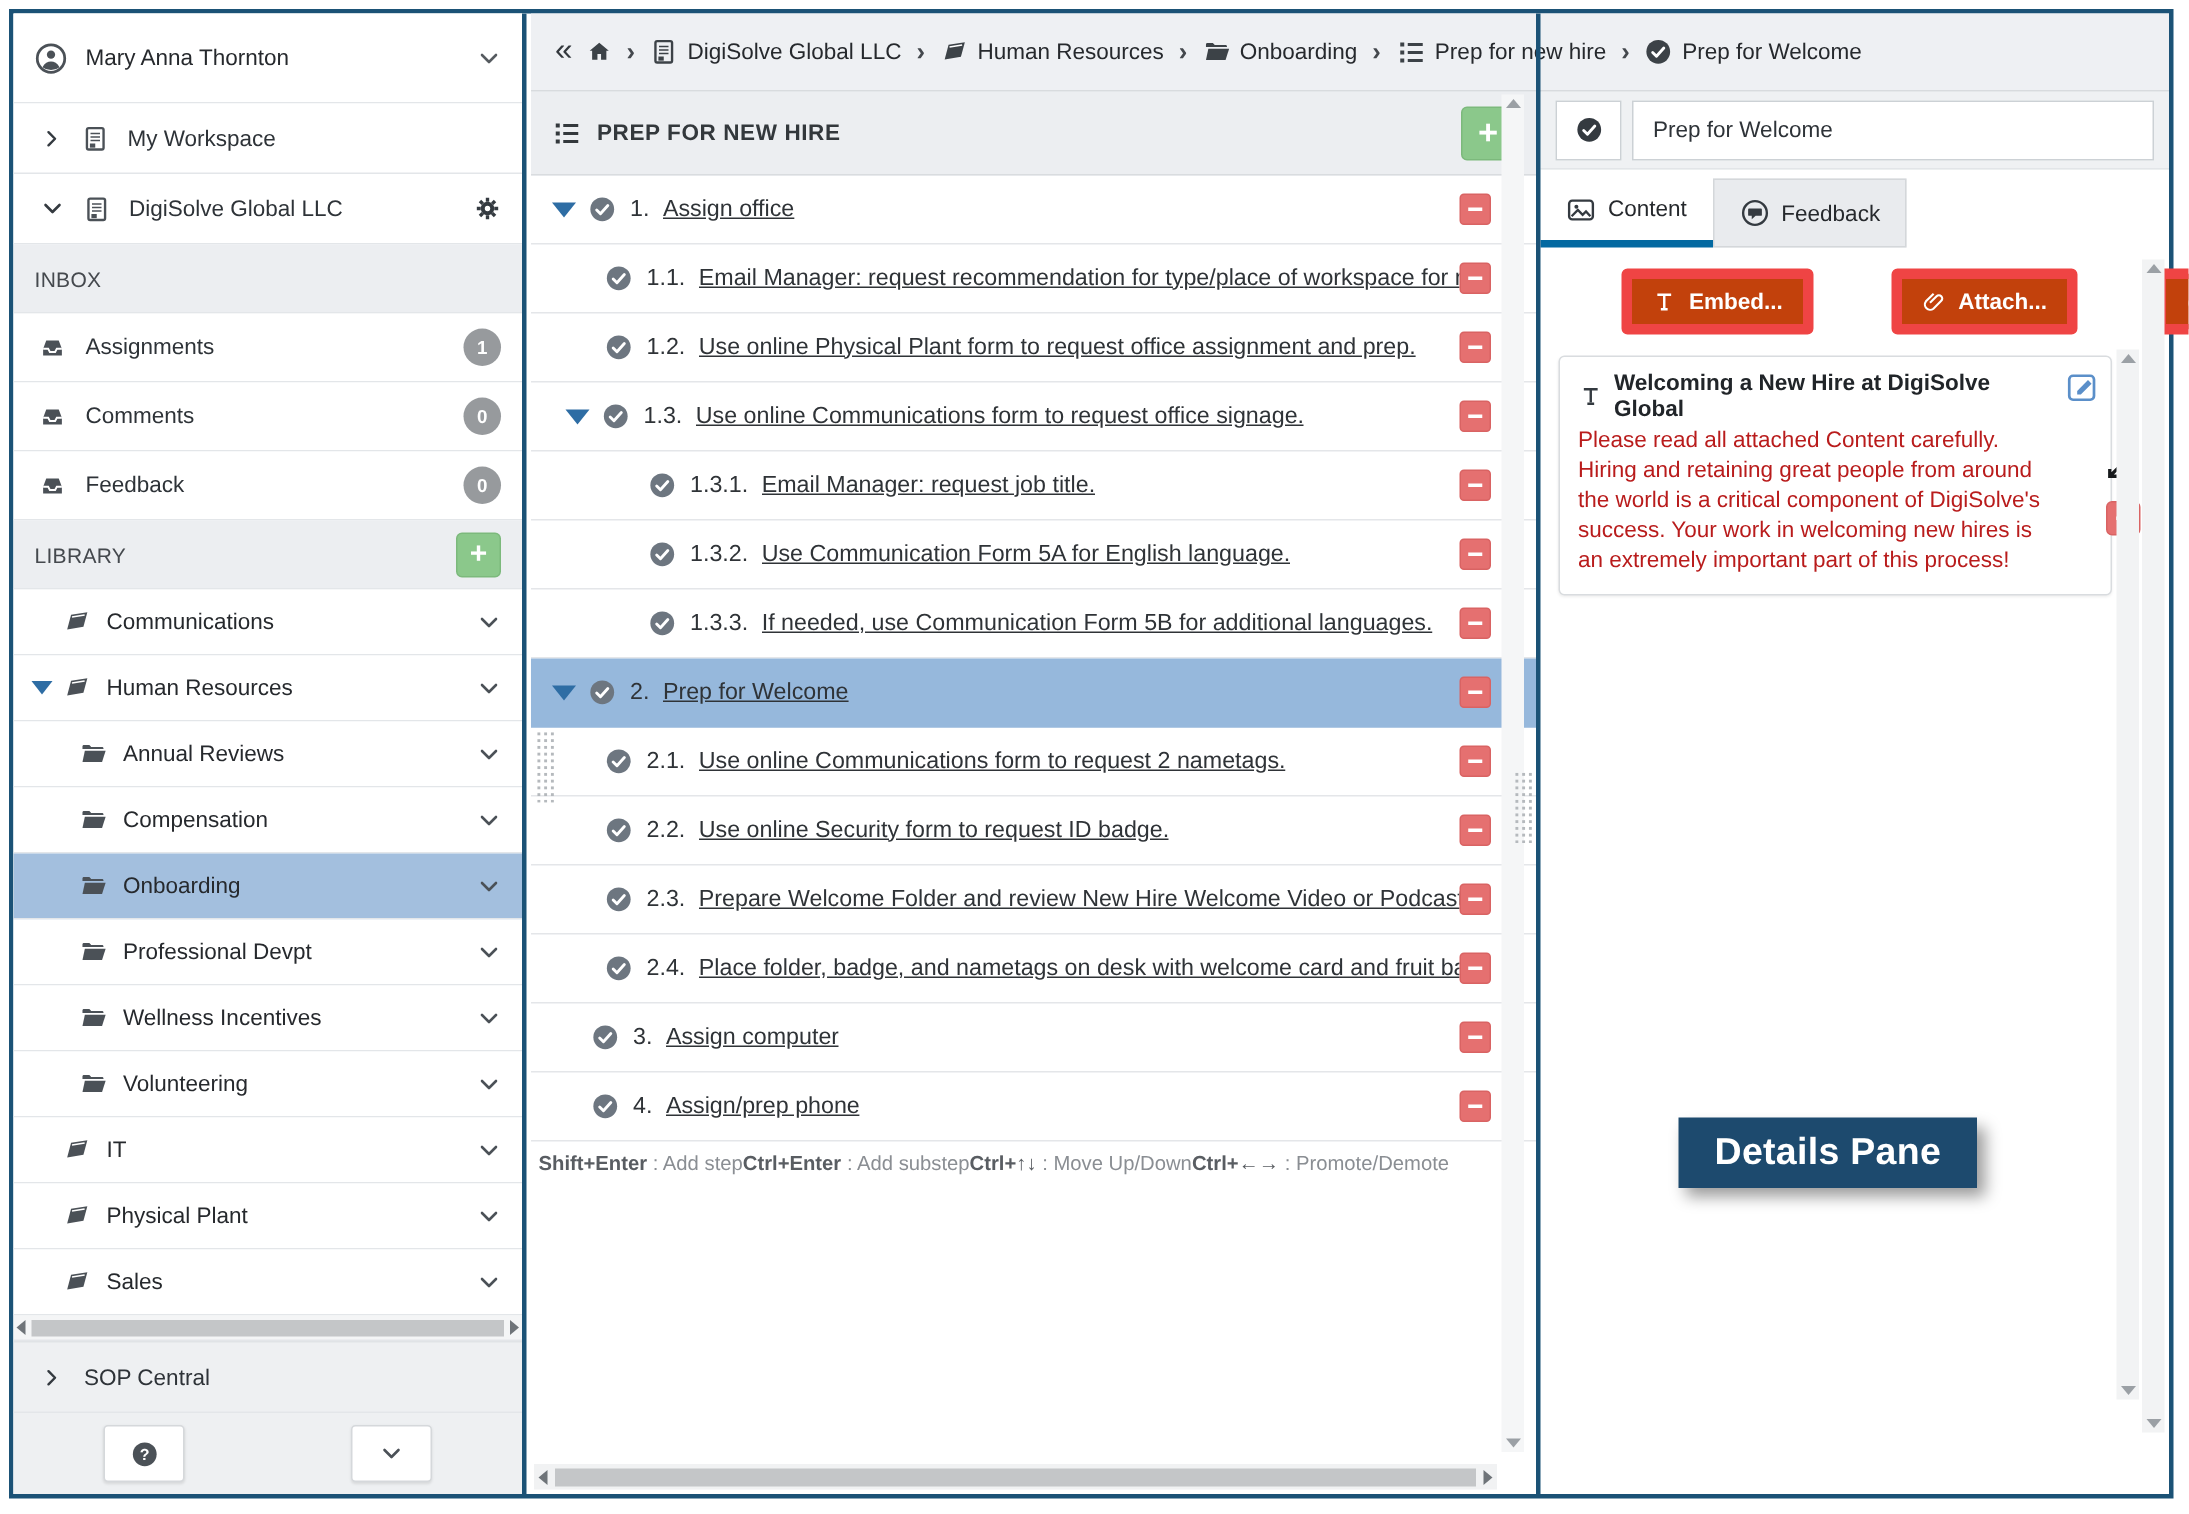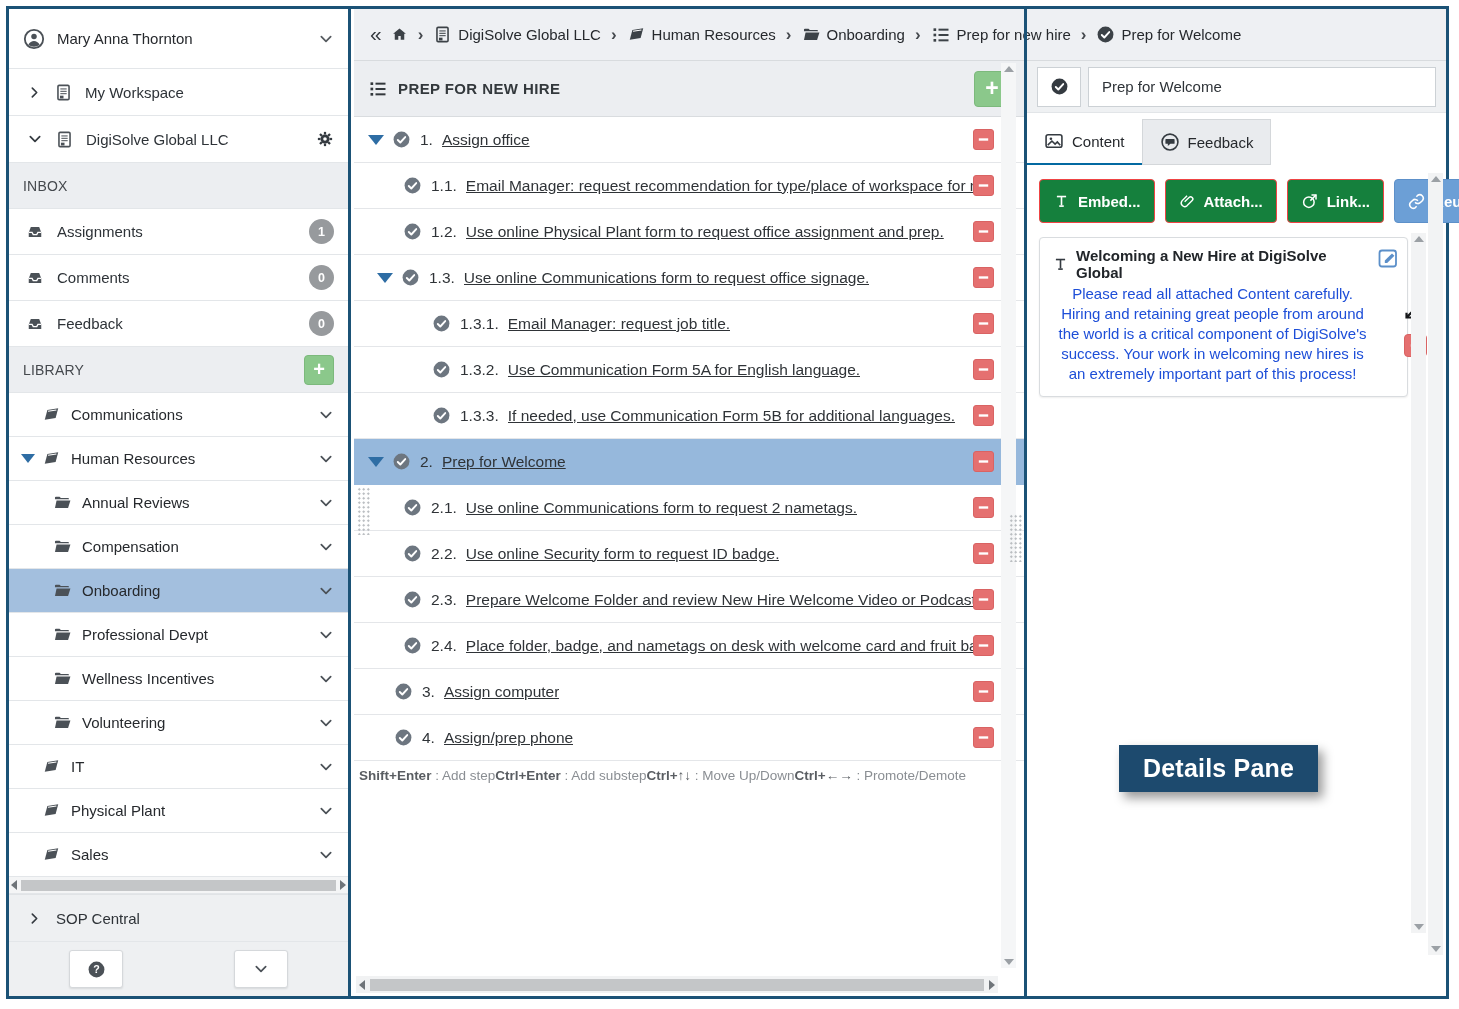--- a/index.html
+++ b/index.html
@@ -75,30 +75,30 @@
           background-image:radial-gradient(#b5b9bd 1.1px, transparent 1.2px); background-size:4.5px 4.5px; }
 
   
   .right { position:absolute; left:1018px; top:52px; right:0; bottom:0; background:#fff; }
   .r-titlerow { background:#eff1f3; border-bottom:1px solid #e2e5e8; padding:6px 10px; display:flex; gap:7px; height:52px; align-items:center; }
   .r-chkbox { width:44px; height:40px; background:#fff; border:1px solid #ccd1d5; display:flex; align-items:center; justify-content:center; color:#343a40; }
   .r-title-input { flex:1; height:40px; border:1px solid #ccd1d5; background:#fff; padding:0 13px; font-size:15px; color:#2e3338; font-family:inherit; }
   .r-tabs { display:flex; margin:6px 0 0 0; }
   .tab { height:46px; display:flex; align-items:center; gap:8px; padding:0 17px; font-size:15px; color:#26292d; cursor:pointer; }
   .tab .icn { color:#343a40; }
-  .tab.active { background:#fff; border-bottom:2px solid #0369a1; }
+  .tab.active { background:#fff; border-bottom:5px solid #0369a1; }
   .tab.inactive { background:#e9ebee; border:1px solid #d4d7da; }
   .r-toolbar { display:flex; gap:10px; margin:14px 0 0 12px; }
   .btn { height:44px; padding:0 13px; border-radius:4px; color:#fff; font-weight:bold; font-size:15px; display:flex; align-items:center; gap:8px; cursor:pointer; }
-  .btn.green { background:#15803d; border:1px solid #ef4444; }
+  .btn.green { background:#c2410c; border:7px solid #ef4444;margin-left:42px; }
   .btn.blue { background:#6c9fd6; border:1px solid #5d90c9; }
   .card { position:relative; margin:14px 38px 0 12px; border:1px solid #d9dcdf; border-radius:4px; background:#fff; padding:9px 34px 12px 12px; box-shadow:0 1px 2px rgba(0,0,0,.07); font-size:15px; }
   .card-title { font-weight:bold; color:#212529; display:flex; align-items:center; gap:7px; }
   .card-title .icn { color:#343a40; }
-  .card-body { margin-top:3px; line-height:1.33; color:#1d4ed8;text-align:center; }
+  .card-body { margin-top:3px; line-height:1.33; color:#b91c1c; }
   .card-edit { position:absolute; top:8px; right:7px; color:#5b8fc9; cursor:pointer; display:flex; }
   .card-expand { position:absolute; top:62px; right:-17px; color:#17191b; cursor:pointer; display:flex; }
   .card-minus { position:absolute; top:96px; right:-20px; width:23px; height:23px; background:#e57070; border:1px solid #d96363; border-radius:4px; display:flex; align-items:center; justify-content:center; cursor:pointer; }
   .overlay { position:absolute; left:92px; top:684px; background:#1d4a6e; color:#fff; font-weight:bold; font-size:25px; padding:9px 24px; box-shadow:5px 6px 10px rgba(0,0,0,.4); letter-spacing:.2px; }
   .r-vscroll { position:absolute; width:15px; background:#f2f3f4; display:flex; flex-direction:column; justify-content:space-between; align-items:center; padding:3px 0; }
   .r-vscroll.outer { right:3px; top:112px; height:782px; }
   .r-vscroll.inner { right:20px; top:172px; height:700px; }
 </style>
 </head>
 <body>

